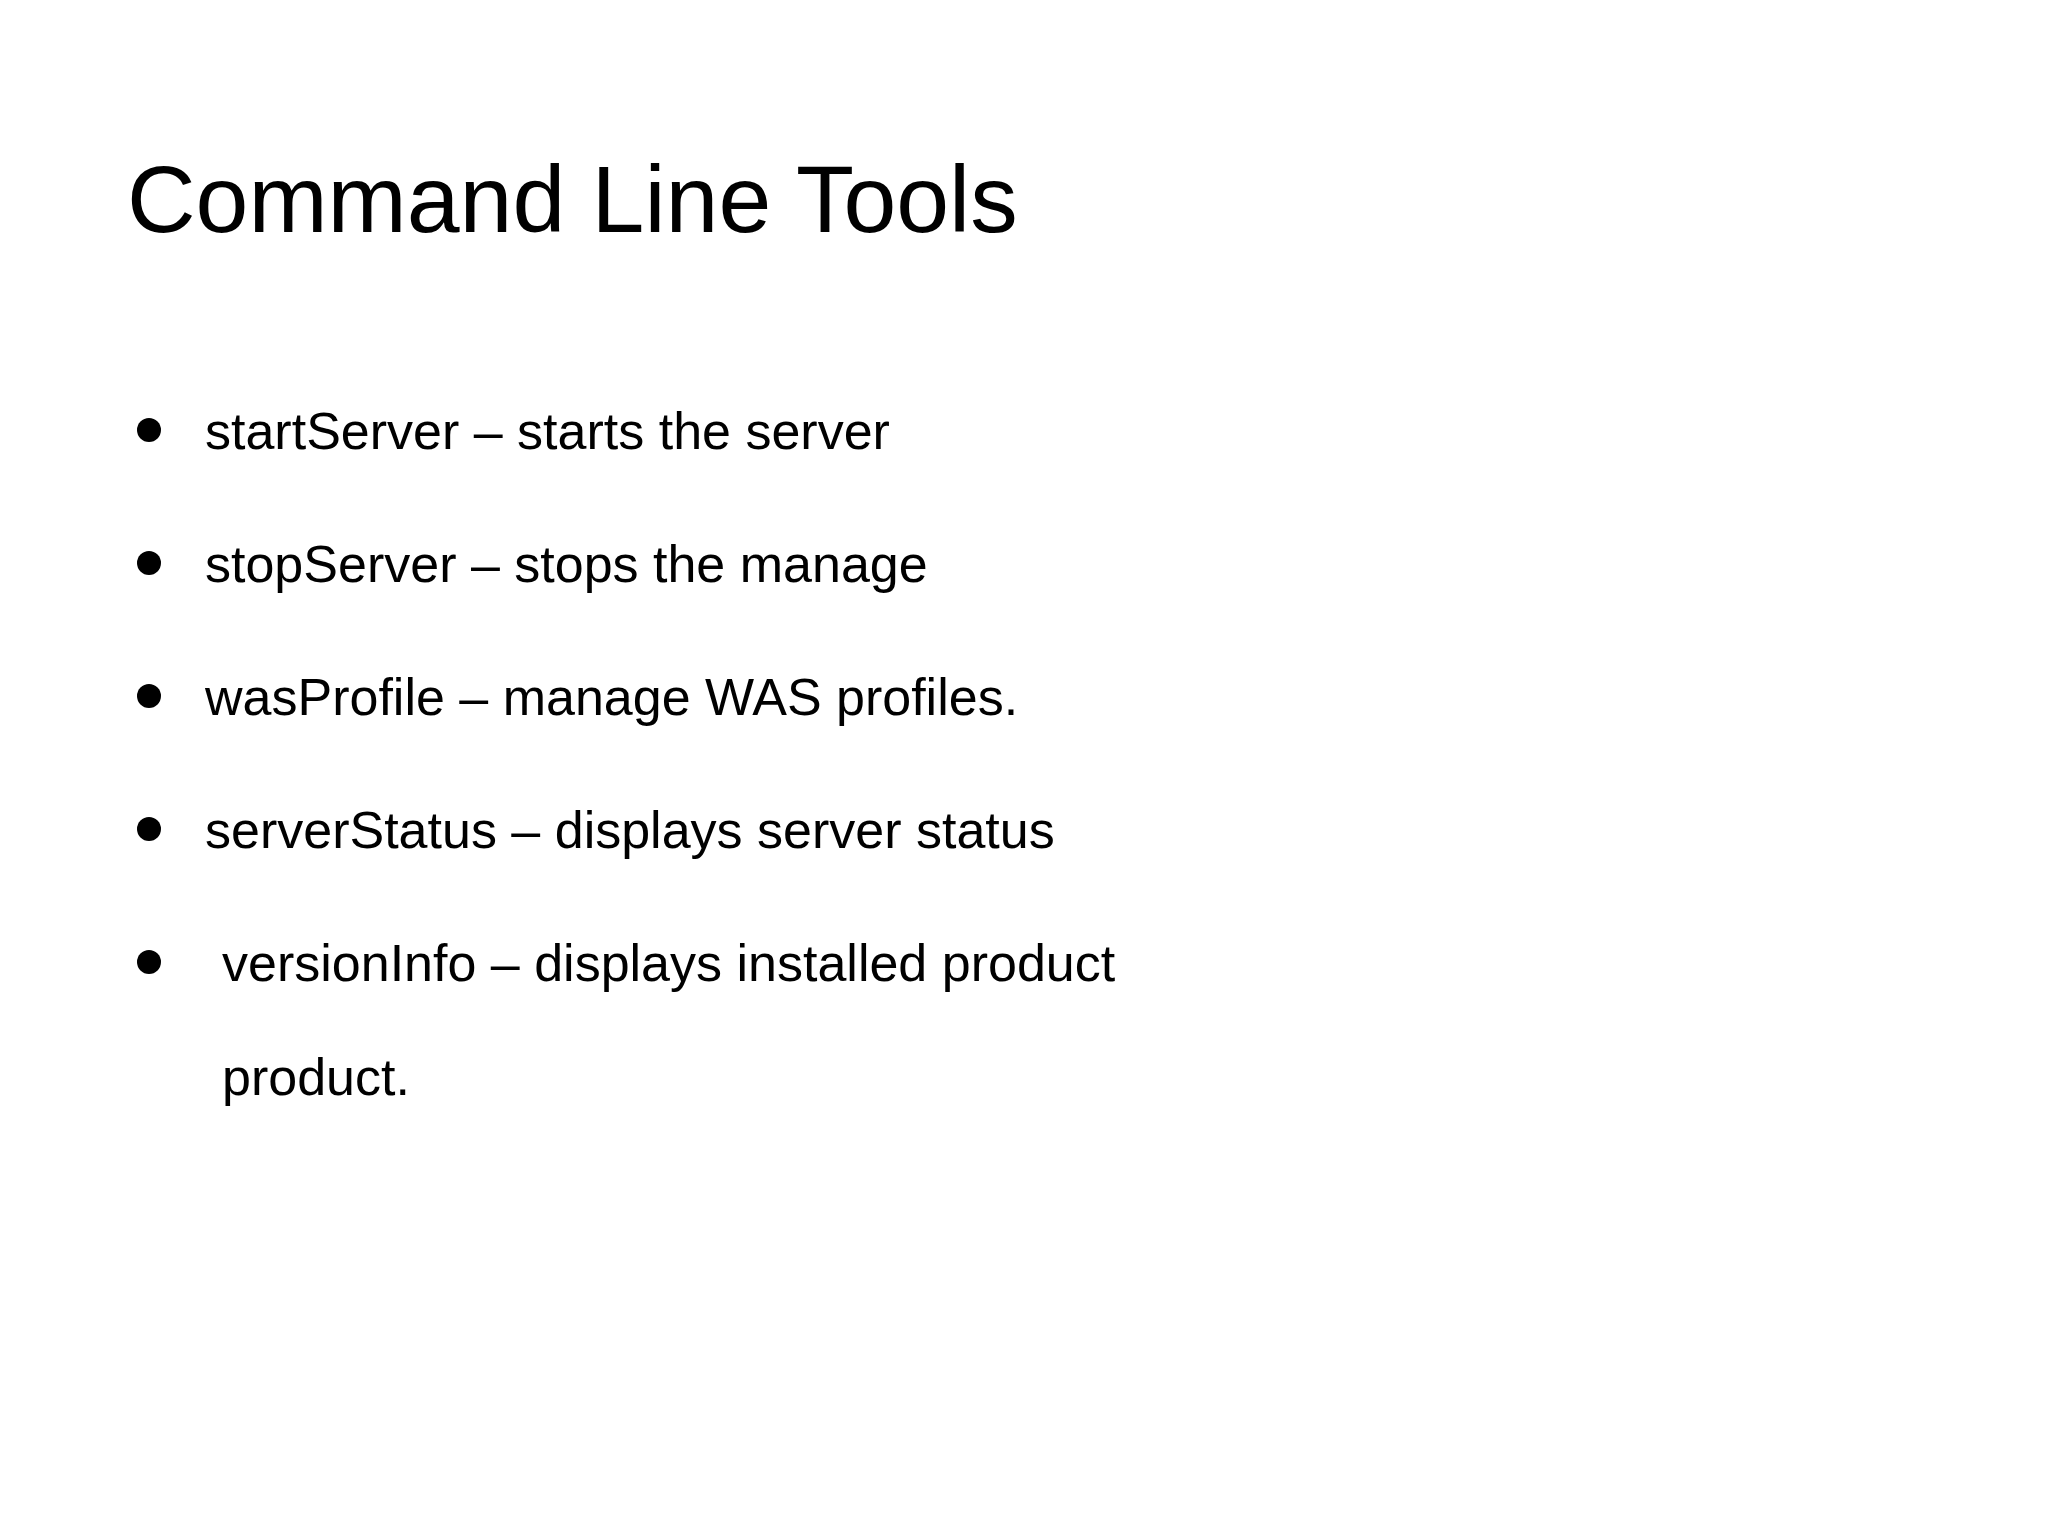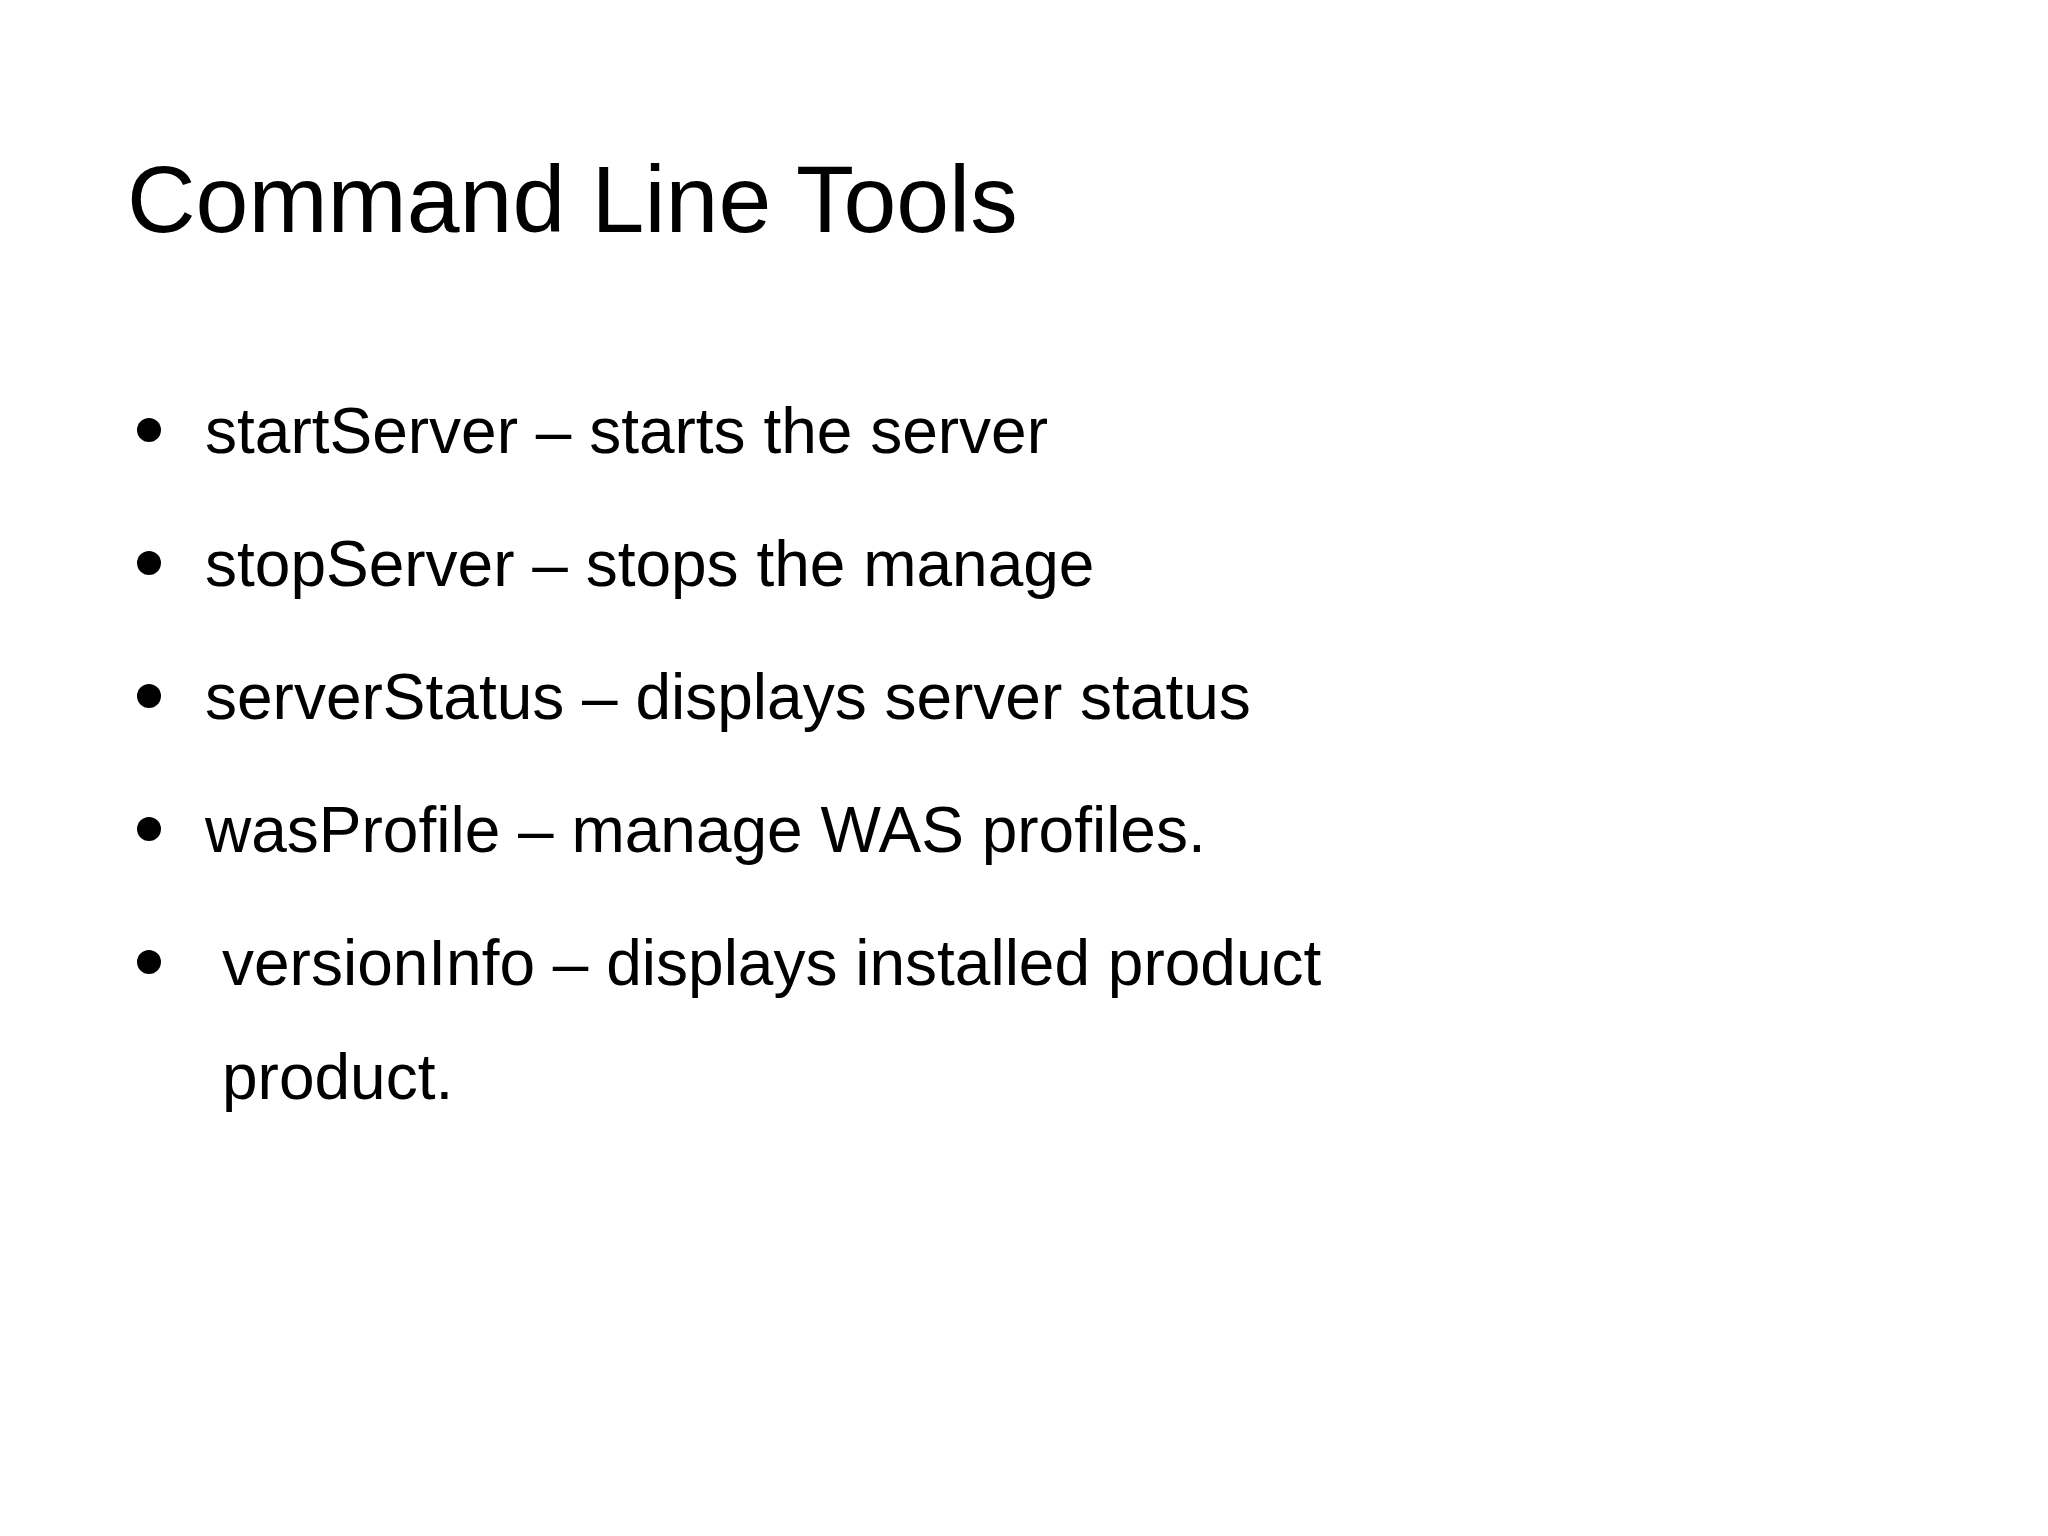--- a/index.html
+++ b/index.html
@@ -30,21 +30,21 @@
     line-height: 114px;
     white-space: nowrap;
   }
   .bullets {
     position: absolute;
     left: 135px;
     top: 374px;
     margin: 0;
     padding: 0;
     list-style: none;
-    font-size: 64px;
+    font-size: 52px;
     font-weight: 400;
     line-height: 114px;
   }
   .bullets li {
     position: relative;
     padding-left: 70px;
     margin: 0 0 19px 0;
     white-space: nowrap;
   }
   .dot {
@@ -78,26 +78,26 @@
       <span class="line">startServer – starts the server</span>
     </li>
 
     <li>
       <span class="dot"></span>
       <span class="line">stopServer – stops the manage</span>
     </li>
 
     <li>
       <span class="dot"></span>
-      <span class="line">serverStatus – displays server status</span>
+      <span class="line">wasProfile – manage WAS profiles.</span>
     </li>
 
     <li>
       <span class="dot"></span>
-      <span class="line">wasProfile – manage WAS profiles.</span>
+      <span class="line">serverStatus – displays server status</span>
     </li>
 
     <li>
       <span class="dot"></span>
       <span class="lines">
         <span class="line">versionInfo – displays installed product</span>
         <span class="line">product.</span>
       </span>
     </li>
 

